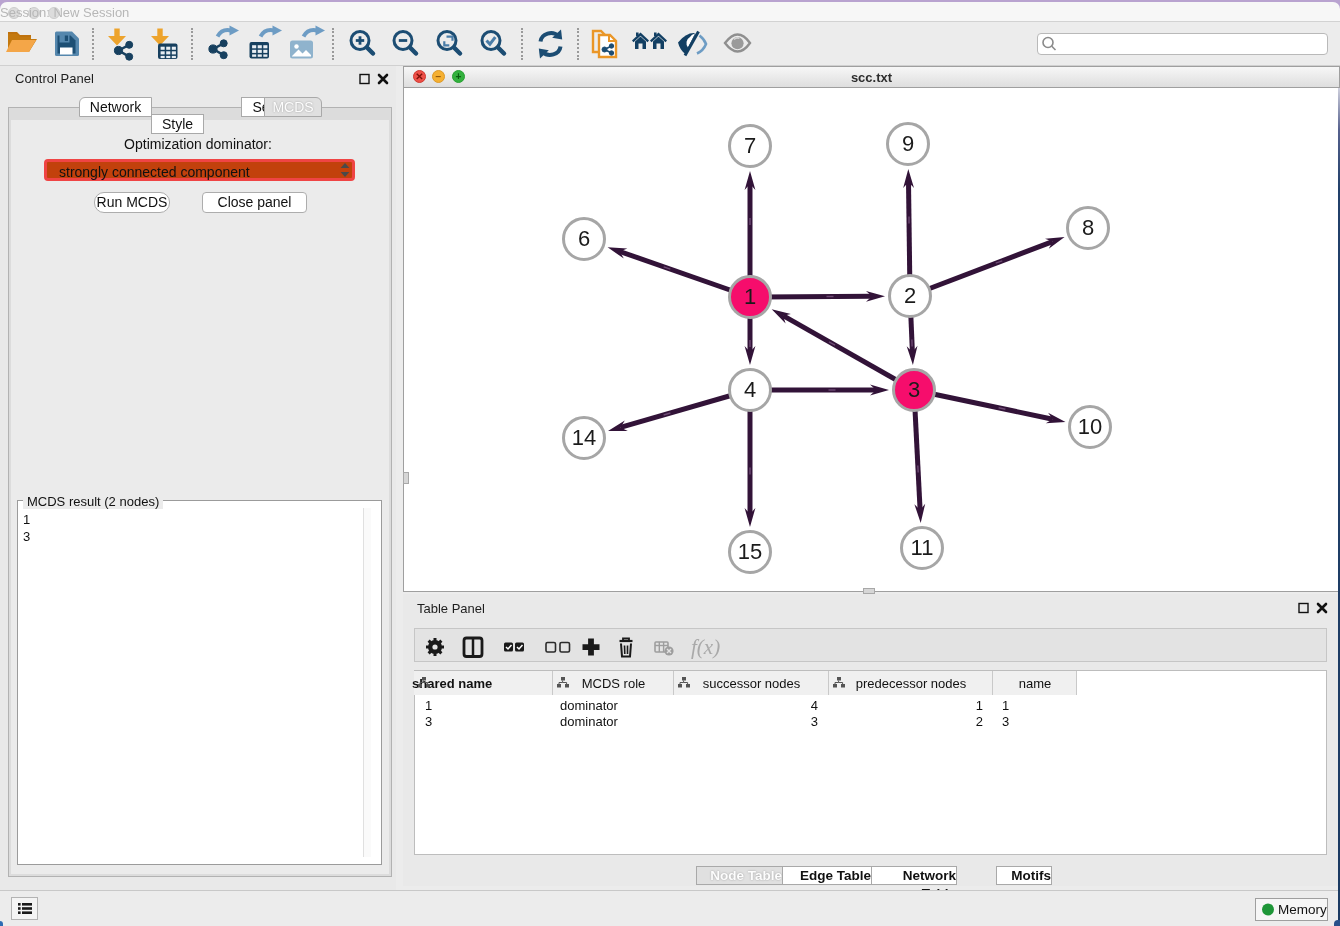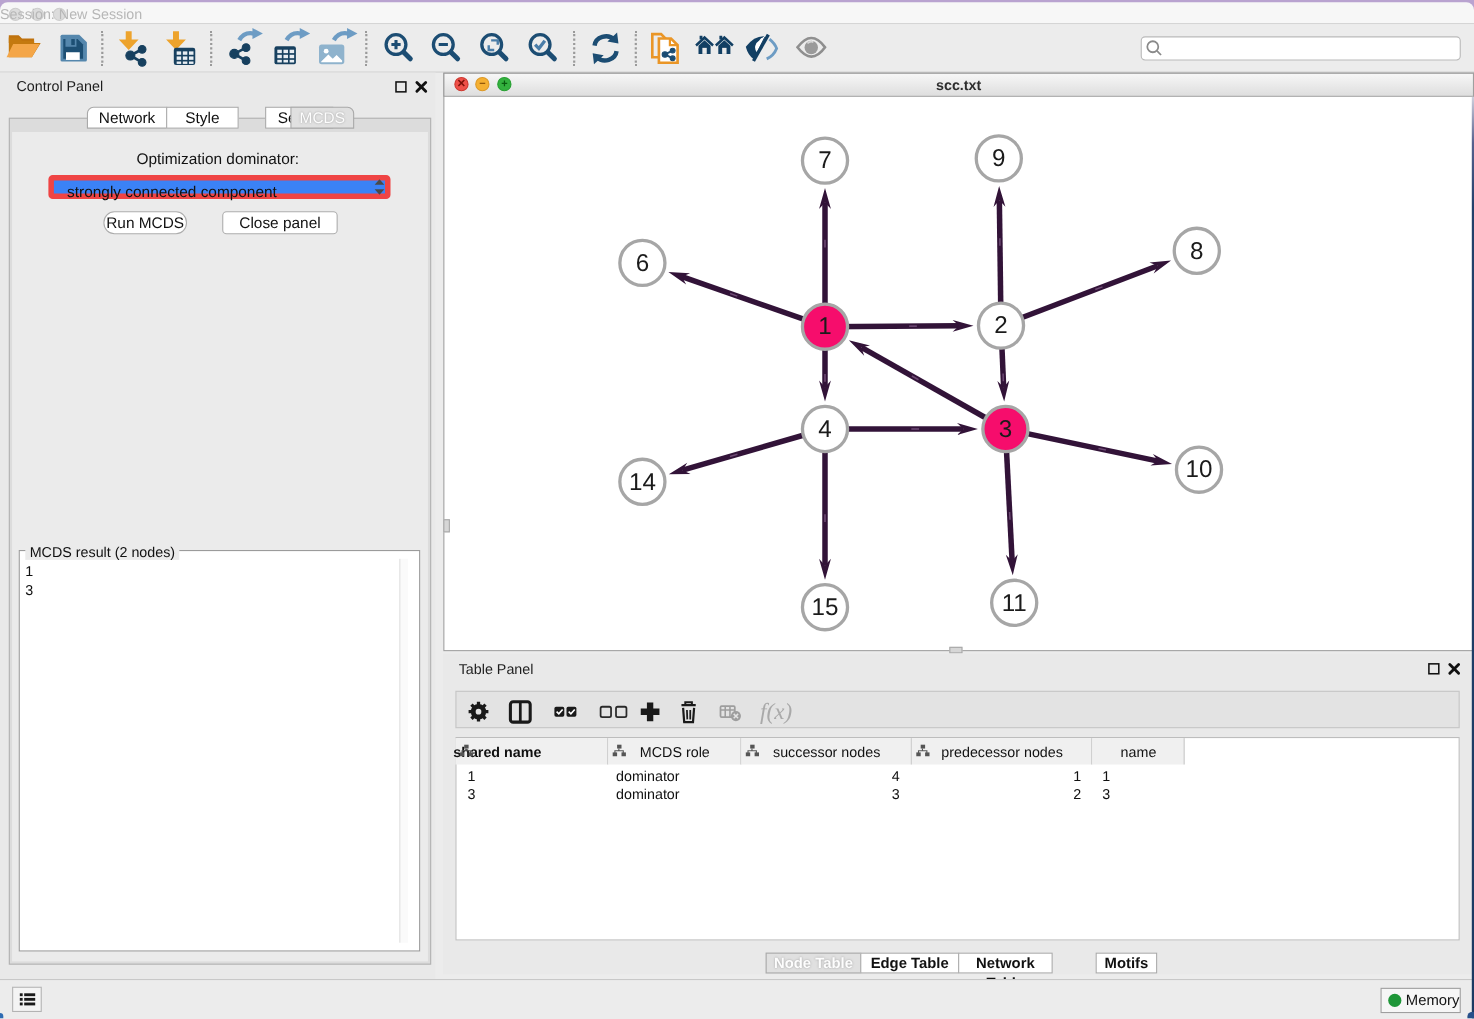--- a/index.html
+++ b/index.html
@@ -18,40 +18,40 @@
 .sep { top:28px; height:32px; width:0; border-left:2px dotted #9a9a9a; }
 #searchbox { left:1037px; top:33px; width:291px; height:22px; background:#fff; border:1px solid #b9b9b9; border-radius:4px; }
 
 
 #cpanel { left:0; top:66px; width:396px; height:824px; background:#e9e9e9; }
 #cp-title { left:15px; top:71px; font-size:13px; color:#1e1e1e; }
 .tab { top:97px; height:20px; background:#fff; border:1px solid #a9a9a9; color:#111; font-size:14px; text-align:center; line-height:19px; }
 #cp-content { left:8px; top:107px; width:384px; height:770px; background:#dcdcdc; border:1px solid #b2b2b2; }
 #cp-inner { left:11px; top:120px; width:378px; height:754px; background:#ebebeb; }
 #opt-label { left:0px; top:136px; width:396px; text-align:center; font-size:14px; color:#111; }
-#cp-select { left:44px; top:159px; width:311px; height:22px; background:#3b82f6; border:5px solid #ef4444; border-radius:4px; font-size:14px; color:#111; line-height:20px; padding-left:12px; }
+#cp-select { left:44px; top:159px; width:311px; height:22px; background:#c2410c; border:3px solid #ef4444; border-radius:4px; font-size:14px; color:#111; line-height:20px; padding-left:12px; }
 .btn { height:21px; background:#fff; border:1px solid #adadad; border-radius:4px; font-size:14px; color:#111; text-align:center; line-height:19px; }
 #mcds-box { left:17px; top:500px; width:365px; height:365px; background:#fff; border:1px solid #9b9b9b; }
 #mcds-legend { left:23px; top:494px; background:#ebebeb; padding:0 4px; font-size:13px; color:#111; }
 #mcds-text { left:23px; top:512px; font-size:13px; color:#111; line-height:16.5px; }
 
 
 #netwin { left:403px; top:66px; width:937px; height:526px; background:#fff; border:1px solid #9f9f9f; }
 #nw-titlebar { left:403px; top:66px; width:937px; height:22px; background:linear-gradient(#f7f7f7,#dedede); border:1px solid #9f9f9f; }
 #nw-title { left:403px; top:70px; width:937px; text-align:center; font-size:13px; font-weight:bold; color:#2d2d2d; }
 .mac { width:13px; height:13px; border-radius:50%; top:70px; font-size:10px; font-weight:bold; text-align:center; line-height:12px; }
 
 
 #tpanel { left:403px; top:594px; width:937px; height:292px; background:#e9e9e9; }
 #tp-title { left:417px; top:601px; font-size:13px; color:#1e1e1e; }
 #tp-toolbar { left:414px; top:628px; width:913px; height:34px; background:#e3e3e3; border:1px solid #c6c6c6; }
 #tp-table { left:414px; top:670px; width:913px; height:185px; background:#fff; border:1px solid #bdbdbd; }
 .th { top:671px; height:24px; background:#f0f0f0; border-right:1px solid #c9c9c9; font-size:13px; color:#111; }
 .td { font-size:13px; color:#111; }
-.ttab { top:866px; height:19px; background:#fff; border:1px solid #a9a9a9; font-size:13.5px; font-weight:bold; color:#111; text-align:center; line-height:18px; }
+.ttab { top:866px; height:19px; background:#fff; border:1px solid #a9a9a9; font-size:13.5px; font-weight:bold; color:#111; text-align:right; line-height:18px; }
 
 
 #statusbar { left:0; top:890px; width:1340px; height:36px; background:#ececec; border-top:1px solid #c8c8c8; }
 #memory-btn { left:1255px; top:898px; width:73px; height:23px; background:#f6f6f6; border:1px solid #9f9f9f; }
 #list-btn { left:11px; top:897px; width:27px; height:23px; background:#f4f4f4; border:1px solid #b3b3b3; }
 </style>
 </head>
 <body>
 
 <div class="abs" id="purpletop"></div>
@@ -211,21 +211,21 @@
 <svg class="abs" style="left:1040px; top:35px;" width="20" height="20" viewBox="0 0 20 20">
 <circle cx="8" cy="7.5" r="5" stroke="#8a8a8a" stroke-width="1.6" fill="none"></circle>
 <line x1="11.8" y1="11.3" x2="15.5" y2="15" stroke="#8a8a8a" stroke-width="1.6"></line>
 </svg>
 
 <div class="abs" id="cpanel"></div>
 <div class="abs" id="cp-title">Control Panel</div>
 <div class="abs" id="cp-content"></div>
 <div class="abs" id="cp-inner"></div>
 <div class="abs tab" style="left:79px; width:73px; border-radius:6px 0 0 0;">Network</div>
-<div class="abs tab" style="left:151px; width:66px;">Style</div>
+<div class="abs tab" style="left:151px; width:53px;margin-top:17px;">Style</div>
 <div class="abs tab" style="left:203px; width:62px;margin-left:38px;">Select</div>
 <div class="abs tab" style="left:264px; width:58px; background:#e0e0e0; color:#fdfdfd; border-radius:0 6px 0 0; text-shadow:0 0 2px #9a9a9a;">MCDS</div>
 <div class="abs" id="opt-label">Optimization dominator:</div>
 <div class="abs" id="cp-select">strongly connected component</div>
 <svg class="abs" style="left:338px; top:161px;" width="14" height="18" viewBox="0 0 14 18">
 <path d="M7 2 l4.4 5 h-8.8 z" fill="#4a4a4a"></path>
 <path d="M7 16 l4.4 -5 h-8.8 z" fill="#4a4a4a"></path>
 </svg>
 <div class="abs btn" style="left:94px; top:192px; width:76px;border-radius:10px;">Run MCDS</div>
 <div class="abs btn" style="left:202px; top:192px; width:105px;">Close panel</div>

